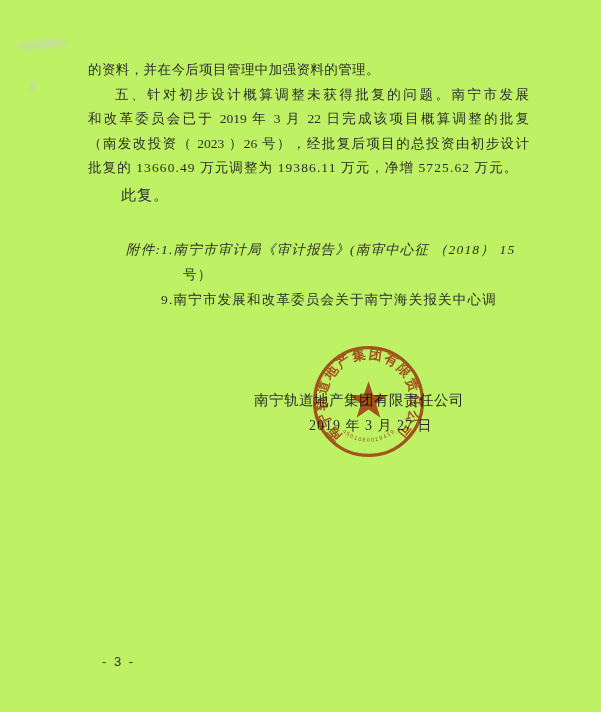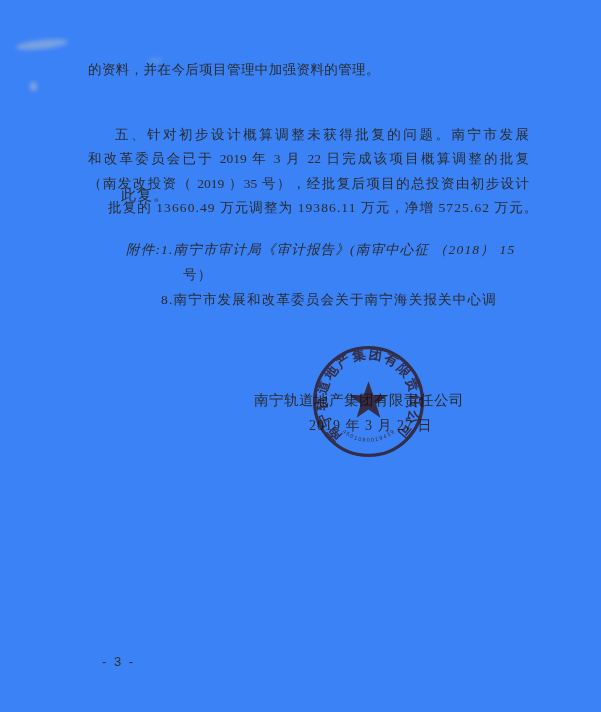--- a/index.html
+++ b/index.html
@@ -4,38 +4,38 @@
 <style>
   html,body{margin:0;padding:0;}
   body{
     width:601px;height:712px;
     background:#fefefe;
     font-family:"Liberation Serif","DejaVu Serif",serif;
     color:#2b2b2b;
     position:relative;
     overflow:hidden;
   }
-  .page{position:absolute;inset:0;background:#3b82f6;}
+  .page{position:absolute;inset:0;background:#bef264;}
 
   
   .smudge{position:absolute;background:#c9c9c9;border-radius:50%;filter:blur(2px);}
   .smudge.s1{left:16px;top:40px;width:52px;height:9px;opacity:.45;transform:rotate(-6deg);}
   .smudge.s2{left:30px;top:82px;width:7px;height:9px;opacity:.5;}
   .smudge.s3{left:148px;top:58px;width:14px;height:5px;opacity:.25;}
 
   
   .para{
     position:absolute;left:88px;top:58px;width:441px;
     font-size:13.5px;line-height:24.5px;
     letter-spacing:.4px;
   }
   .para .line{white-space:nowrap;}
   .para .just{white-space:normal;text-align:justify;text-align-last:justify;text-justify:inter-character;letter-spacing:0;}
-  .para .indent{text-indent:27px;margin-top:40px;}
-  .para .num5{letter-spacing:1.1px;margin-left:20px;}
+  .para .indent{text-indent:27px;}
+  .para .num5{letter-spacing:1.1px;}
 
   .closing{
     position:absolute;left:121px;top:186px;
     font-size:15px;letter-spacing:1px;white-space:nowrap;
   }
 
   .attach{font-size:13.5px;letter-spacing:1.2px;white-space:nowrap;position:absolute;}
   .attach.a1{left:126px;top:241px;font-style:italic;}
   .attach.a2{left:183px;top:266px;}
   .attach.a3{left:161px;top:291px;}
@@ -67,29 +67,29 @@
 <div class="page">
 
   <div class="smudge s1"></div>
   <div class="smudge s2"></div>
   <div class="smudge s3"></div>
 
   <div class="para">
     <div class="line">的资料，并在今后项目管理中加强资料的管理。</div>
     <div class="line just indent">五、针对初步设计概算调整未获得批复的问题。南宁市发展</div>
     <div class="line just">和改革委员会已于 2019 年 3 月 22 日完成该项目概算调整的批复</div>
-    <div class="line just">（南发改投资（ 2019 ）35 号），经批复后项目的总投资由初步设计</div>
+    <div class="line just">（南发改投资（ 2023 ）26 号），经批复后项目的总投资由初步设计</div>
     <div class="line num5">批复的 13660.49 万元调整为 19386.11 万元，净增 5725.62 万元。</div>
   </div>
 
   <div class="closing">此复。</div>
 
   <div class="attach a1">附件:1.南宁市审计局《审计报告》(南审中心征 （2018） 15</div>
   <div class="attach a2">号）</div>
-  <div class="attach a3">8.南宁市发展和改革委员会关于南宁海关报关中心调</div>
+  <div class="attach a3">9.南宁市发展和改革委员会关于南宁海关报关中心调</div>
 
   <div class="sig-company">南宁轨道地产集团有限责任公司</div>
   <div class="sig-date">2019 年 3 月 27 日</div>
 
   <svg class="seal" viewBox="0 0 120 120" xmlns="http://www.w3.org/2000/svg">
     <defs>
       <path id="arcTop" d="M 35.6,94.8 A 42.5,42.5 0 1 1 84.4,94.8" fill="none"></path>
       <path id="arcBottom" d="M 33.2,89.7 A 40,40 0 0 0 86.8,89.7" fill="none"></path>
     </defs>
     <circle cx="60" cy="60" r="53.5" fill="none" stroke="#d6493b" stroke-width="3.2"></circle>

